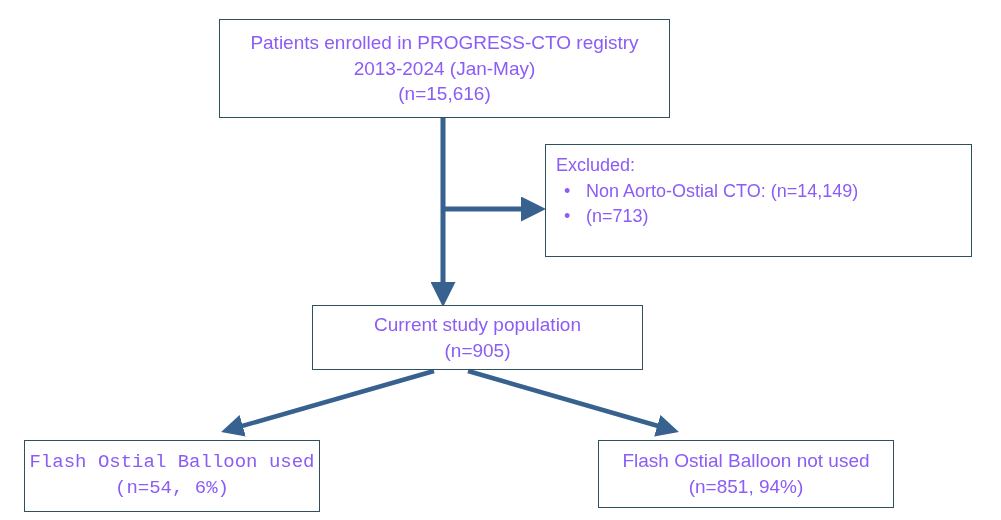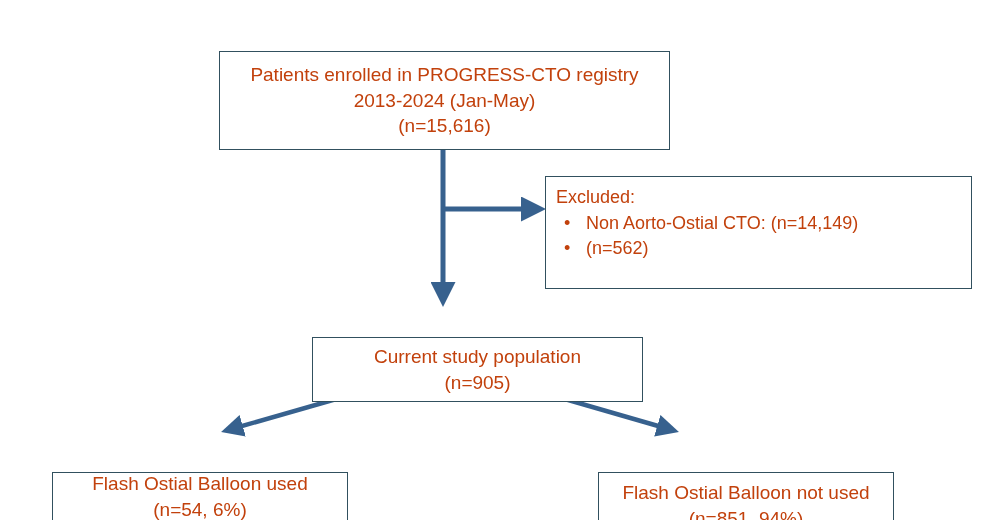--- a/index.html
+++ b/index.html
@@ -31,23 +31,22 @@
     position: absolute;
     box-sizing: border-box;
     background: #ffffff;
     border: 1px solid #31505e;
     display: flex;
     flex-direction: column;
     justify-content: center;
     align-items: center;
     font-size: 19px;
     line-height: 1.35;
-    color: #c2410c;
+    color: #8b5cf6;
     z-index: 2;
-    margin-top: 32px;
   }
   .node .line {
     white-space: nowrap;
   }
   
   #node-enrolled {
     left: 219px;
     top: 19px;
     width: 451px;
     height: 99px;
@@ -88,24 +87,25 @@
   }
   
   #node-population {
     left: 312px;
     top: 305px;
     width: 331px;
     height: 65px;
   }
   
   #node-used {
-    left: 52px;
+    left: 24px;
     top: 440px;
     width: 296px;
-    height: 49px;
+    height: 72px;
+    font-family: Liberation Mono, monospace;
   }
   
   #node-notused {
     left: 598px;
     top: 440px;
     width: 296px;
     height: 68px;
   }
 </style>
 </head>
@@ -135,21 +135,21 @@
     <span class="line">(n=15,616)</span>
   </div>
 
   <div class="node" id="node-excluded">
     <span class="heading">Excluded:</span>
     <ul>
       <li>
         <span>Non Aorto-Ostial CTO: (n=14,149)</span>
       </li>
       <li>
-        <span class="cont">(n=562)</span>
+        <span class="cont">(n=713)</span>
       </li>
     </ul>
   </div>
 
   <div class="node" id="node-population">
     <span class="line">Current study population</span>
     <span class="line">(n=905)</span>
   </div>
 
   <div class="node" id="node-used">

